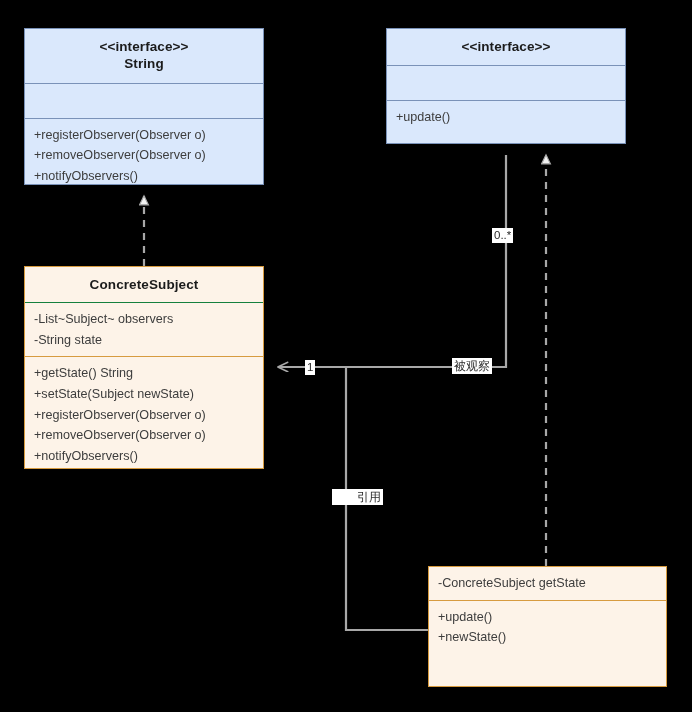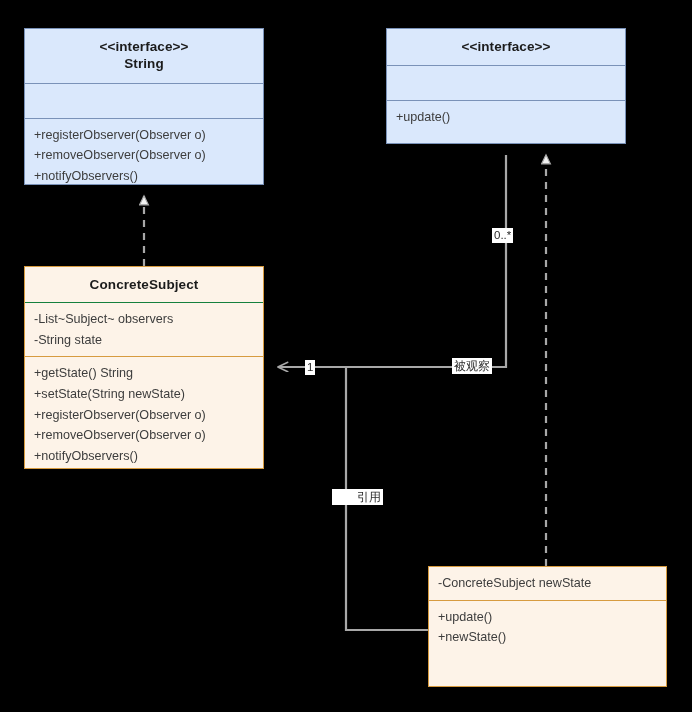--- a/index.html
+++ b/index.html
@@ -173,30 +173,30 @@
   <div class="uml-box concrete" style="left:24px; top:266px; width:240px; height:203px;">
     <div class="box-title">
       <span class="cname">ConcreteSubject</span>
     </div>
     <div class="compartment">
       <div class="member">-List~Subject~ observers</div>
       <div class="member">-String state</div>
     </div>
     <div class="compartment">
       <div class="member">+getState() String</div>
-      <div class="member">+setState(String newState)</div>
+      <div class="member">+setState(Subject newState)</div>
       <div class="member">+registerObserver(Observer o)</div>
       <div class="member">+removeObserver(Observer o)</div>
       <div class="member">+notifyObservers()</div>
     </div>
   </div>
 
   <div class="uml-box concrete" style="left:428px; top:566px; width:239px; height:121px;">
     <div class="compartment">
-      <div class="member">-ConcreteSubject newState</div>
+      <div class="member">-ConcreteSubject getState</div>
     </div>
     <div class="compartment">
       <div class="member">+update()</div>
       <div class="member">+newState()</div>
     </div>
   </div>
 
 </div>
 
 </body></html>

